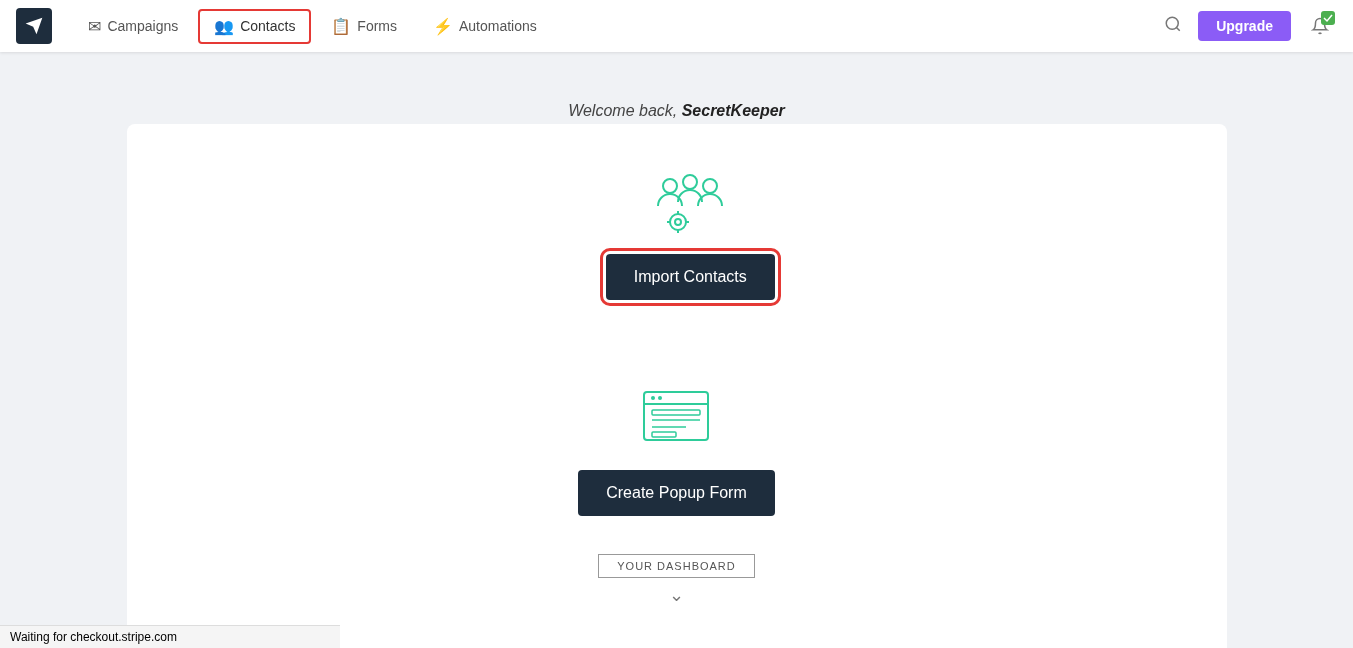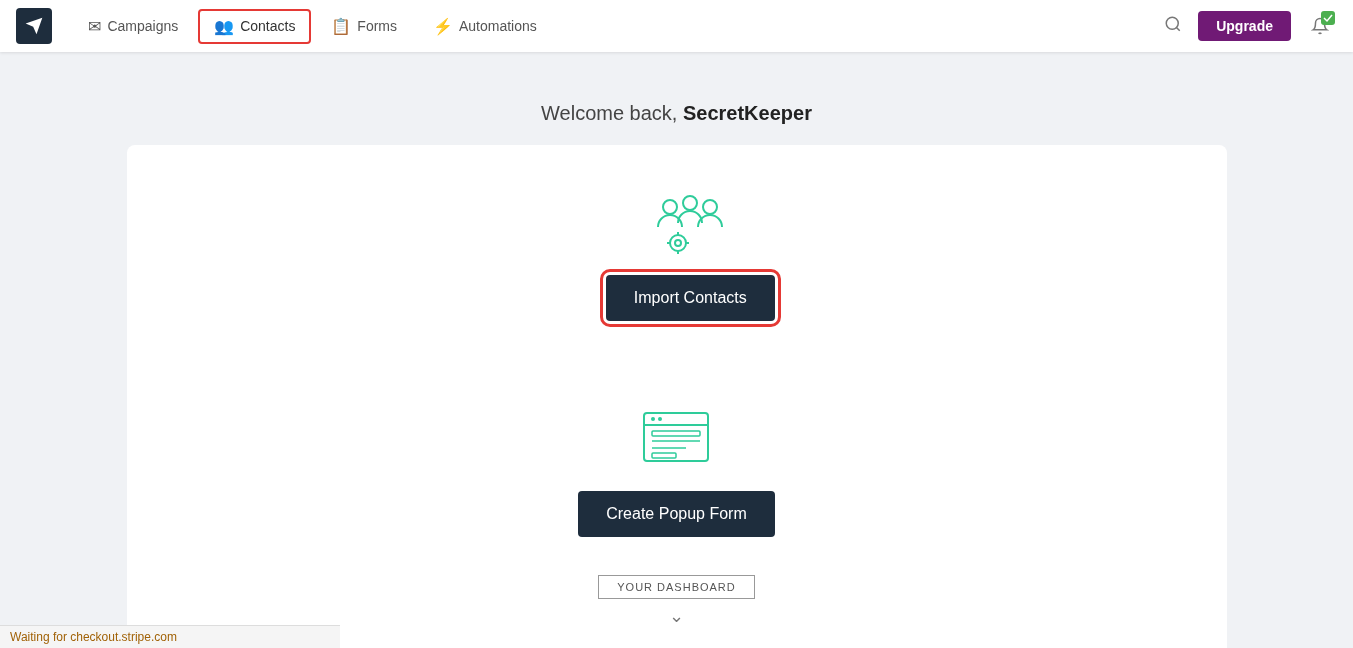--- a/index.html
+++ b/index.html
@@ -56,21 +56,21 @@
       align-items: center;
       gap: 12px;
     }
     .search-icon-btn {
       cursor: pointer;
       color: #777;
       font-size: 18px;
       padding: 4px;
     }
     .upgrade-btn {
-      background: #701a75;
+      background: #8b5cf6;
       color: #fff;
       border: none;
       border-radius: 4px;
       padding: 7px 18px;
       font-size: 14px;
       font-weight: bold;
       cursor: pointer;
     }
     .notif-btn {
       position: relative;
@@ -122,23 +122,24 @@
     .chevron-down { font-size: 12px; color: #777; }
 
     
     .main-content {
       display: flex;
       flex-direction: column;
       align-items: center;
       padding: 50px 20px 20px;
     }
     .welcome-text {
-      font-size: 20px;
+      font-size: 16px;
       color: #444;
-      margin-bottom: 20px;
+      margin-bottom: 4px;
+      font-style: italic;
     }
     .welcome-text strong { color: #222; font-weight: 700; }
 
     .plan-badge {
       border: 1px solid #aaa;
       border-radius: 20px;
       padding: 6px 22px;
       font-size: 12px;
       color: #555;
       letter-spacing: 1px;
@@ -220,21 +221,21 @@
     
     .status-bar {
       position: fixed;
       bottom: 0;
       left: 0;
       width: 340px;
       background: #f5f5f5;
       border-top: 1px solid #ddd;
       padding: 4px 10px;
       font-size: 12px;
-      color: #a16207;
+      color: #000000;
     }
   </style>
 </head>
 <body>
 
 <nav class="navbar">
   <div class="navbar-logo">
     <svg viewBox="0 0 24 24" fill="white">
       <path d="M22 2L11 13M22 2L15 22l-4-9-9-4 20-7z"></path>
     </svg>

